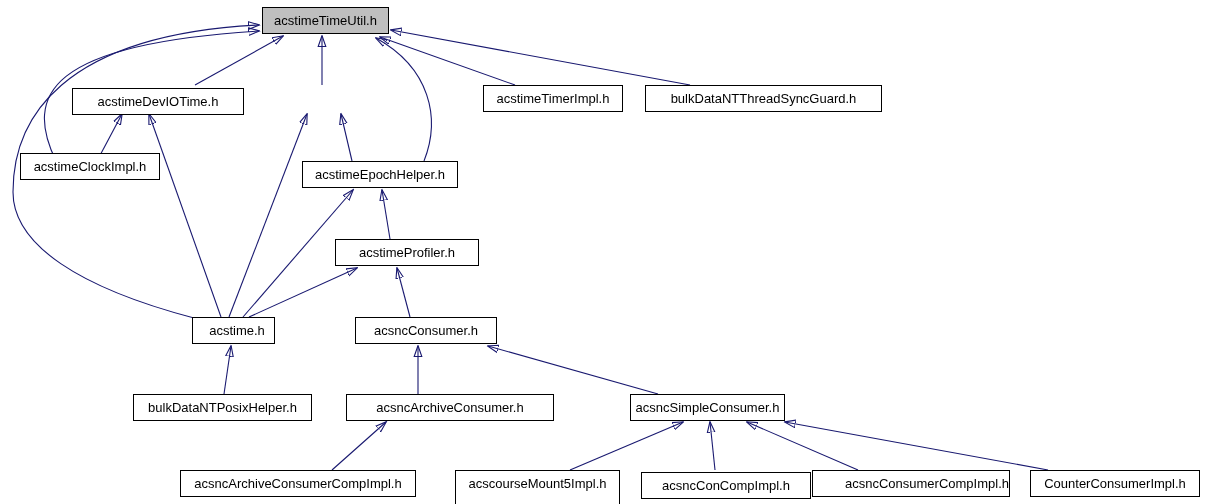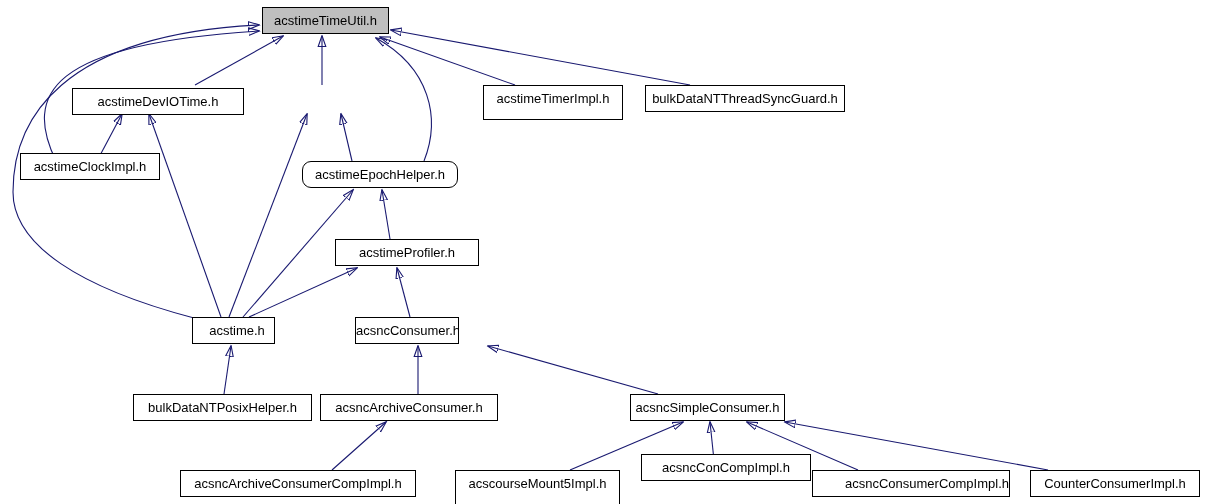--- a/index.html
+++ b/index.html
@@ -74,43 +74,43 @@
     <path marker-end="url(#arrow)" d="M715,470 L710,422"></path>
     <path marker-end="url(#arrow)" d="M858,470 L747,422"></path>
     <path marker-end="url(#arrow)" d="M1048,470 L785,422"></path>
   </svg>
 
   <div class="node root" style="left:262px;top:7px;width:127px;height:27px;">acstimeTimeUtil.h</div>
 
   <div class="node" style="left:72px;top:88px;width:172px;height:27px;text-align:center;">acstimeDevIOTime.h</div>
 
 
-  <div class="node" style="left:483px;top:85px;width:140px;height:35px;">acstimeTimerImpl.h</div>
+  <div class="node" style="left:483px;top:85px;width:140px;height:27px;">acstimeTimerImpl.h</div>
 
-  <div class="node" style="left:645px;top:85px;width:200px;height:27px;">bulkDataNTThreadSyncGuard.h</div>
+  <div class="node" style="left:645px;top:85px;width:237px;height:27px;">bulkDataNTThreadSyncGuard.h</div>
 
   <div class="node" style="left:20px;top:153px;width:140px;height:27px;">acstimeClockImpl.h</div>
 
-  <div class="node" style="left:302px;top:161px;width:156px;height:27px;border-radius:9px;">acstimeEpochHelper.h</div>
+  <div class="node" style="left:302px;top:161px;width:156px;height:27px;">acstimeEpochHelper.h</div>
 
   <div class="node" style="left:335px;top:239px;width:144px;height:27px;">acstimeProfiler.h</div>
 
   <div class="node" style="left:192px;top:317px;width:83px;height:27px;padding-left:7px;">acstime.h</div>
 
-  <div class="node" style="left:355px;top:317px;width:104px;height:27px;">acsncConsumer.h</div>
+  <div class="node" style="left:355px;top:317px;width:142px;height:27px;">acsncConsumer.h</div>
 
   <div class="node" style="left:133px;top:394px;width:179px;height:27px;">bulkDataNTPosixHelper.h</div>
 
-  <div class="node" style="left:320px;top:394px;width:178px;height:27px;">acsncArchiveConsumer.h</div>
+  <div class="node" style="left:346px;top:394px;width:208px;height:27px;">acsncArchiveConsumer.h</div>
 
   <div class="node" style="left:630px;top:394px;width:155px;height:27px;">acsncSimpleConsumer.h</div>
 
   <div class="node" style="left:180px;top:470px;width:236px;height:27px;">acsncArchiveConsumerCompImpl.h</div>
 
   <div class="node" style="left:455px;top:470px;width:165px;height:39px;">acscourseMount5Impl.h</div>
 
-  <div class="node" style="left:641px;top:454px;width:170px;height:27px;">acsncConCompImpl.h</div>
+  <div class="node" style="left:641px;top:472px;width:170px;height:27px;">acsncConCompImpl.h</div>
 
   <div class="node" style="left:812px;top:470px;width:198px;height:27px;text-align:right;">acsncConsumerCompImpl.h</div>
 
   <div class="node" style="left:1030px;top:470px;width:170px;height:27px;">CounterConsumerImpl.h</div>
 
 </div>
 
 </body></html>

